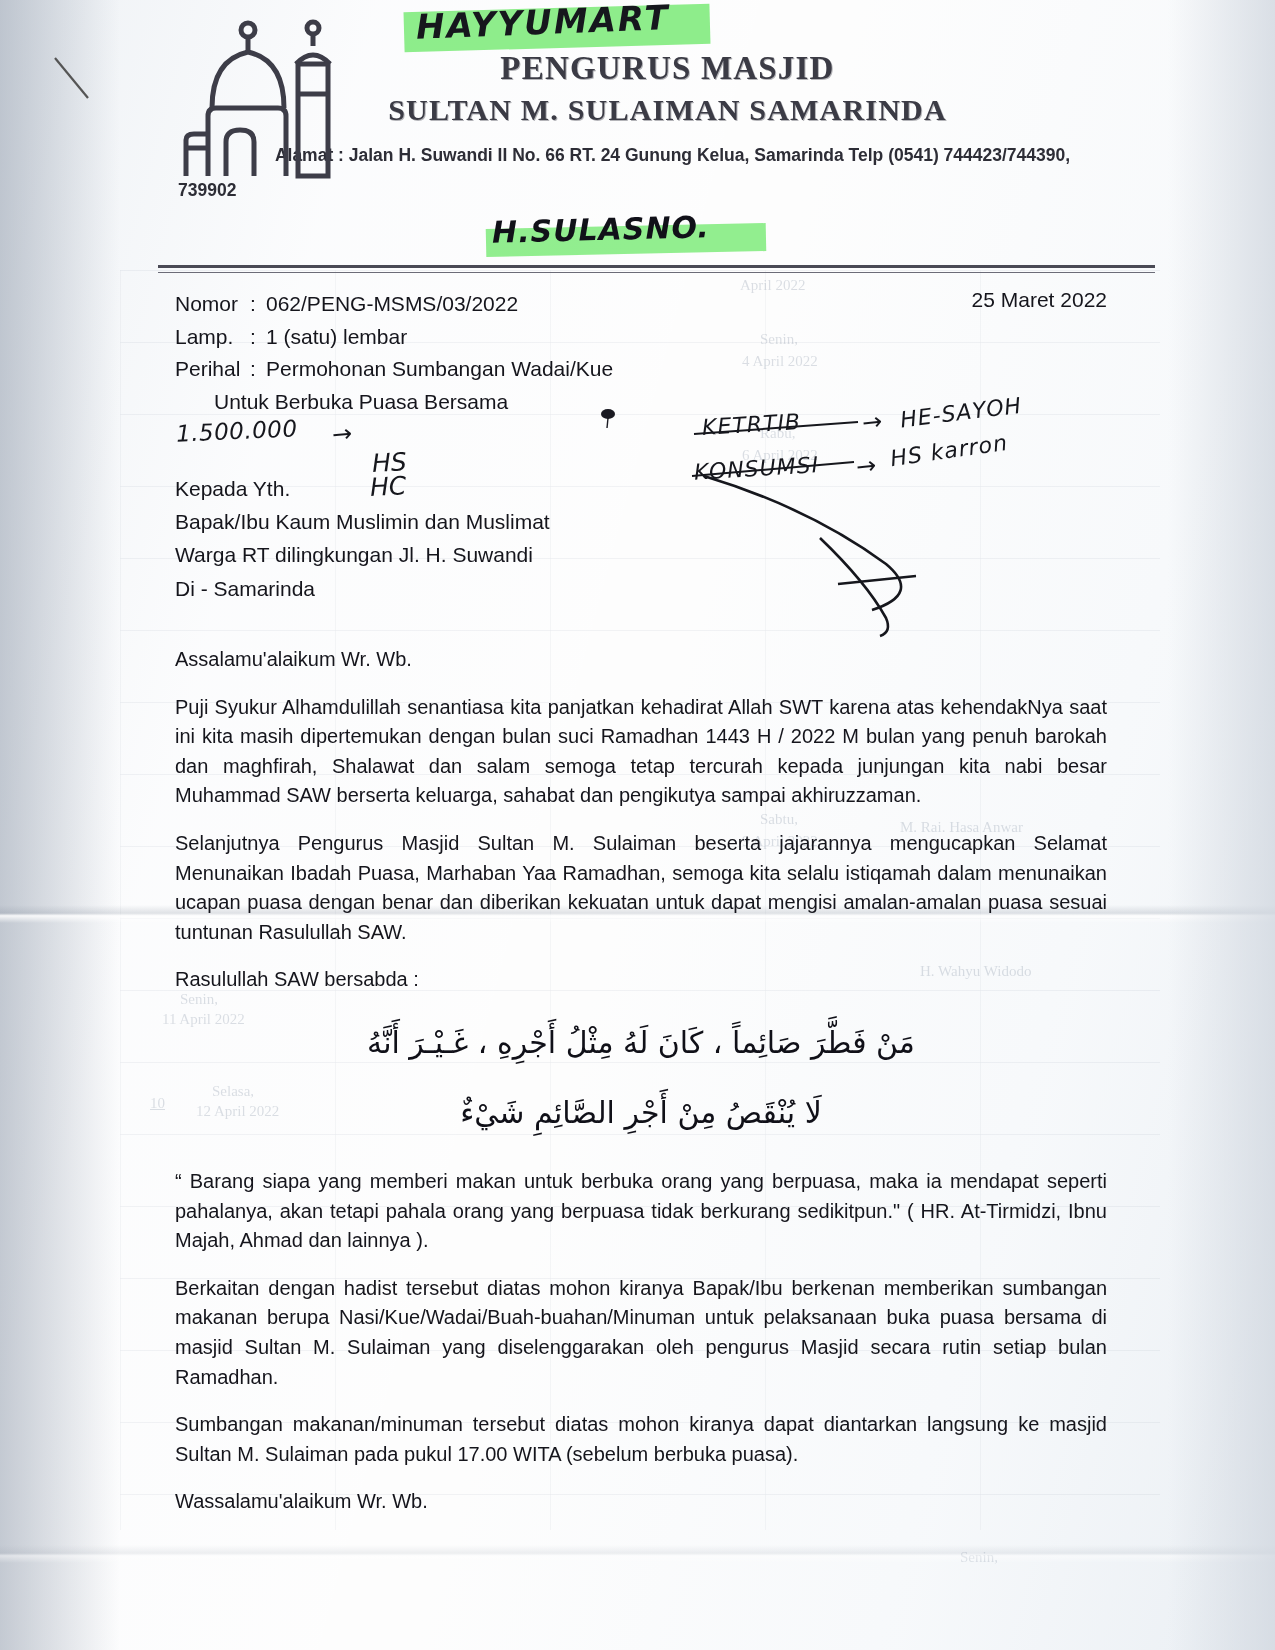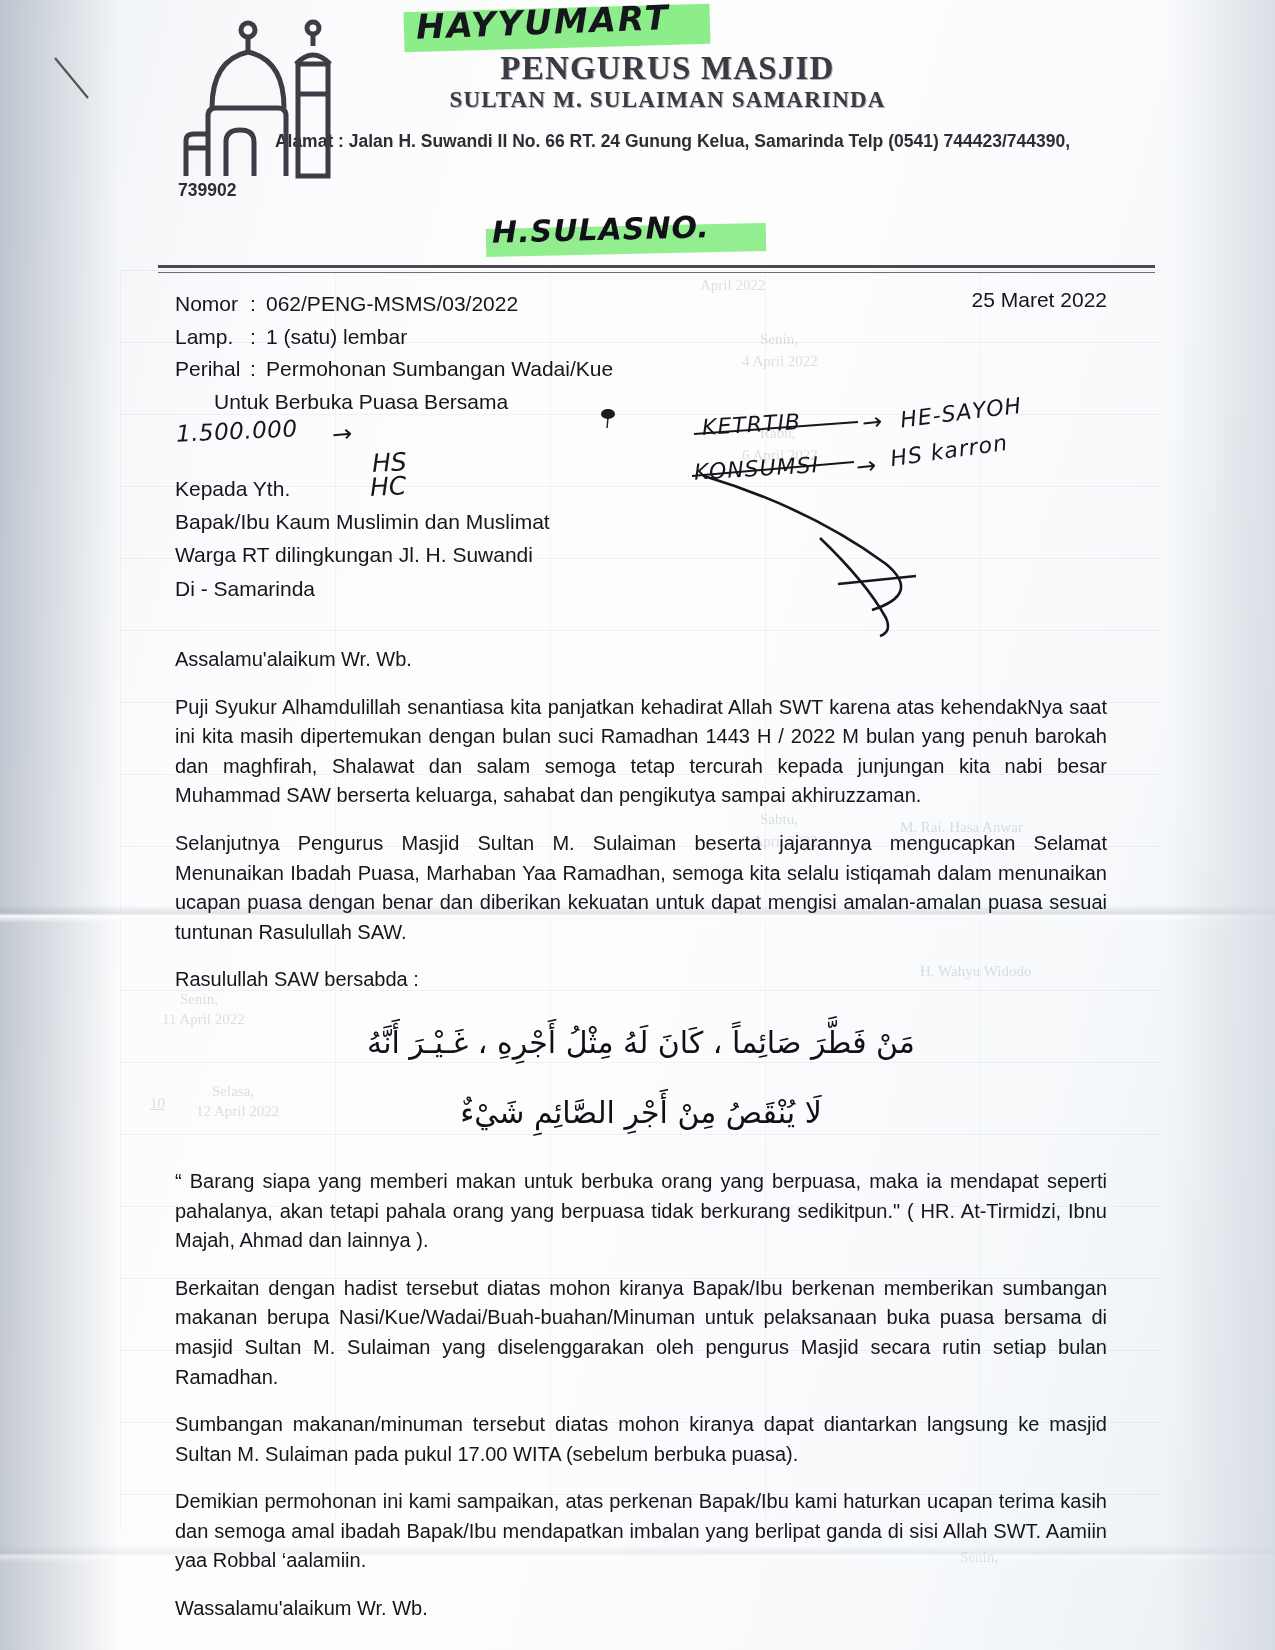--- a/index.html
+++ b/index.html
@@ -76,24 +76,25 @@
     font-weight: bold;
     font-size: 33px;
     letter-spacing: 1.2px;
     color: #3b3b45;
     text-shadow: 1px 1px 0 rgba(90,90,100,0.45);
     margin-left: 60px;
   }
   .org-line2 {
     font-family: "Liberation Serif", serif;
     font-weight: bold;
-    font-size: 23px;
+    font-size: 30px;
     letter-spacing: 1.2px;
     color: #3b3b45;
     text-shadow: 1px 1px 0 rgba(90,90,100,0.45);
+    margin-top: 6px;
     margin-left: 60px;
   }
   .org-address {
     font-family: "Liberation Sans", sans-serif;
     font-weight: bold;
     font-size: 17.5px;
     color: #2d2d36;
     margin-top: 18px;
     margin-left: 70px;
   }
@@ -268,21 +269,21 @@
     pointer-events: none;
   }
 </style>
 </head>
 <body>
 
 <div class="page">
 
   <div class="bleed"></div>
 
-  <div class="bleed-text" style="left:700px; top:276px;">April 2022</div>
+  <div class="bleed-text" style="left:740px; top:276px;">April 2022</div>
   <div class="bleed-text" style="left:760px; top:330px;">Senin,</div>
   <div class="bleed-text" style="left:742px; top:352px;">4 April 2022</div>
   <div class="bleed-text" style="left:760px; top:424px;">Rabu,</div>
   <div class="bleed-text" style="left:742px; top:446px;">6 April 2022</div>
   <div class="bleed-text" style="left:760px; top:810px;">Sabtu,</div>
   <div class="bleed-text" style="left:742px; top:832px;">9 April 2022</div>
   <div class="bleed-text" style="left:900px; top:818px;">M. Rai. Hasa Anwar</div>
   <div class="bleed-text" style="left:920px; top:962px;">H. Wahyu Widodo</div>
   <div class="bleed-text" style="left:180px; top:990px;">Senin,</div>
   <div class="bleed-text" style="left:162px; top:1010px;">11 April 2022</div>
@@ -356,21 +357,20 @@
   <div class="body">
     <p class="plain">Assalamu'alaikum Wr. Wb.</p>
     <p>Puji Syukur Alhamdulillah senantiasa kita panjatkan kehadirat Allah SWT karena atas kehendakNya  saat ini kita masih dipertemukan dengan bulan suci Ramadhan 1443 H / 2022 M bulan yang penuh barokah dan maghfirah, Shalawat dan salam semoga tetap tercurah kepada junjungan kita nabi besar Muhammad SAW berserta keluarga, sahabat dan pengikutya sampai akhiruzzaman.</p>
     <p>Selanjutnya Pengurus Masjid Sultan M. Sulaiman beserta jajarannya mengucapkan Selamat Menunaikan Ibadah Puasa, Marhaban Yaa Ramadhan, semoga kita selalu istiqamah dalam menunaikan ucapan puasa dengan benar dan diberikan kekuatan untuk dapat mengisi amalan-amalan puasa sesuai tuntunan Rasulullah SAW.</p>
     <p class="plain">Rasulullah SAW bersabda :</p>
     <div class="arabic">مَنْ فَطَّرَ صَائِماً ، كَانَ لَهُ مِثْلُ أَجْرِهِ ، غَـيْـرَ أَنَّهُ</div>
     <div class="arabic" style="margin-top:-14px;">لَا يُنْقَصُ مِنْ أَجْرِ الصَّائِمِ شَيْءٌ</div>
     <p>“ Barang siapa yang memberi makan untuk berbuka orang yang berpuasa, maka ia mendapat seperti pahalanya, akan tetapi pahala orang yang berpuasa tidak berkurang sedikitpun." ( HR. At-Tirmidzi, Ibnu Majah, Ahmad dan lainnya ).</p>
     <p>Berkaitan dengan hadist tersebut diatas mohon kiranya Bapak/Ibu berkenan memberikan sumbangan  makanan berupa Nasi/Kue/Wadai/Buah-buahan/Minuman untuk pelaksanaan buka puasa bersama di masjid Sultan M. Sulaiman yang diselenggarakan oleh pengurus Masjid secara rutin setiap bulan Ramadhan.</p>
     <p>Sumbangan makanan/minuman tersebut diatas mohon kiranya dapat diantarkan langsung ke masjid Sultan M. Sulaiman  pada pukul 17.00 WITA (sebelum berbuka puasa).</p>
-    <p>Demikian permohonan ini kami sampaikan, atas perkenan Bapak/Ibu kami haturkan ucapan terima kasih dan semoga amal ibadah Bapak/Ibu mendapatkan imbalan yang berlipat ganda di sisi Allah SWT. Aamiin yaa Robbal ‘aalamiin.</p>
     <p class="plain">Wassalamu'alaikum Wr. Wb.</p>
   </div>
 
   <div class="hw-title-hl"></div>
   <div class="hand hw-title">HAYYUMART</div>
 
   <div class="hw-name-hl"></div>
   <div class="hand hw-name">H.SULASNO.</div>
 
   <div class="hand hw-amount">1.500.000</div>

